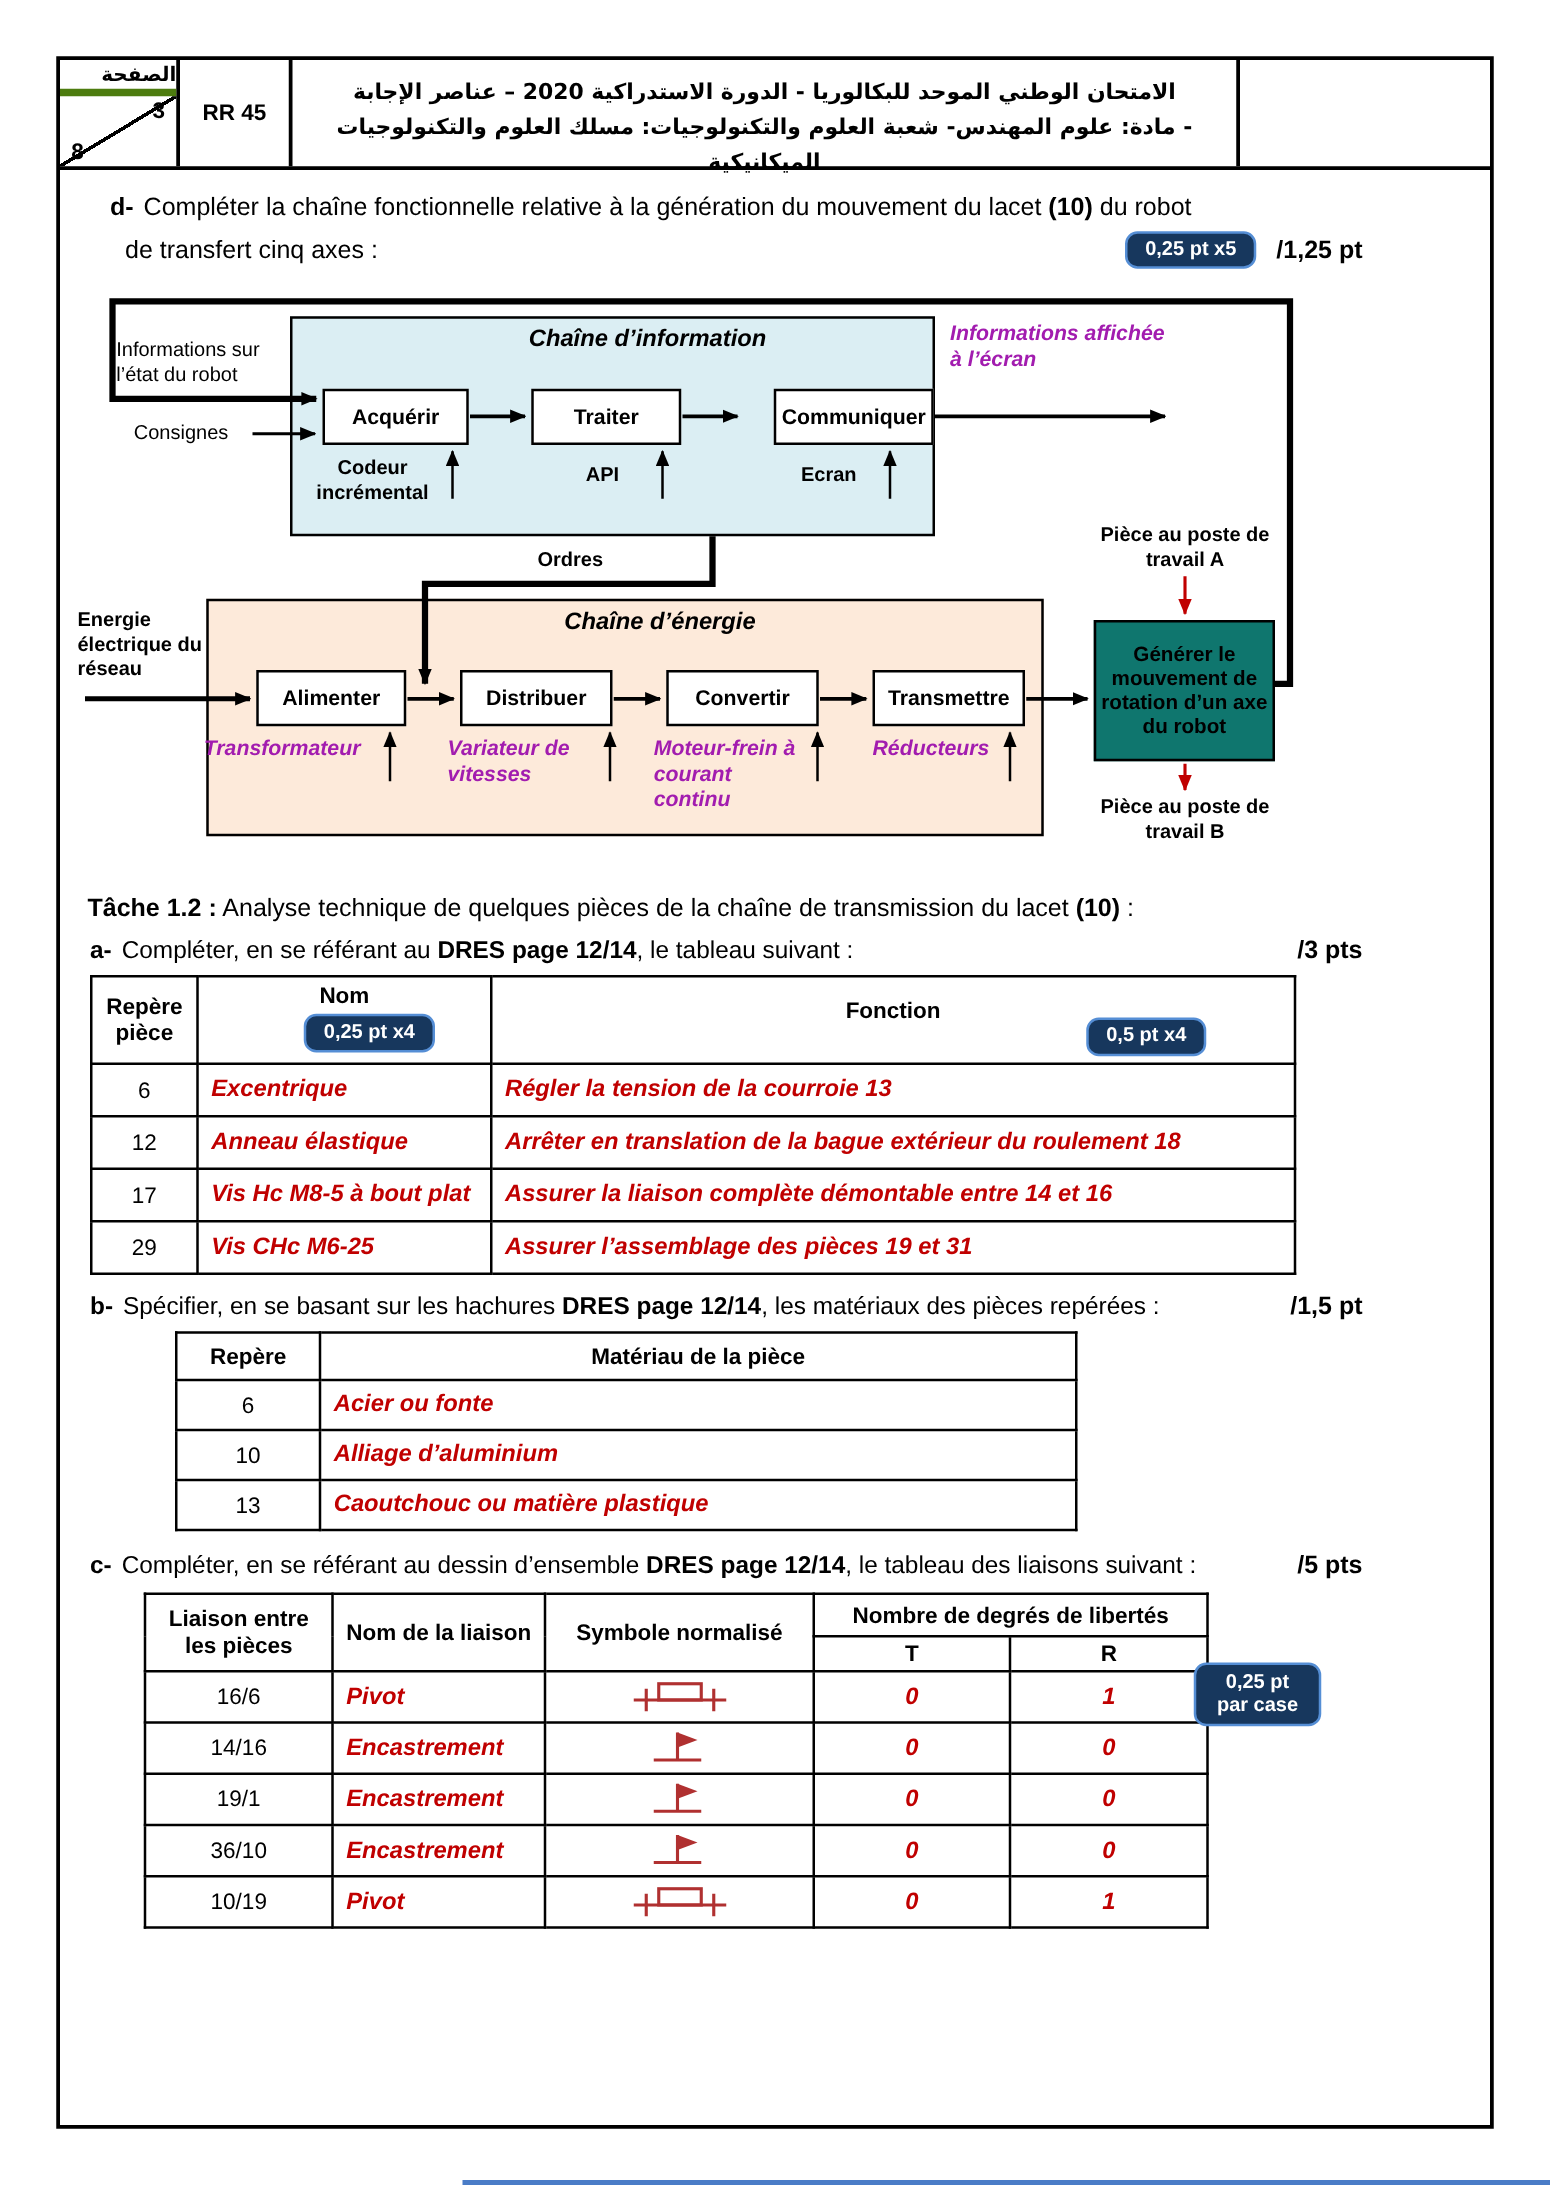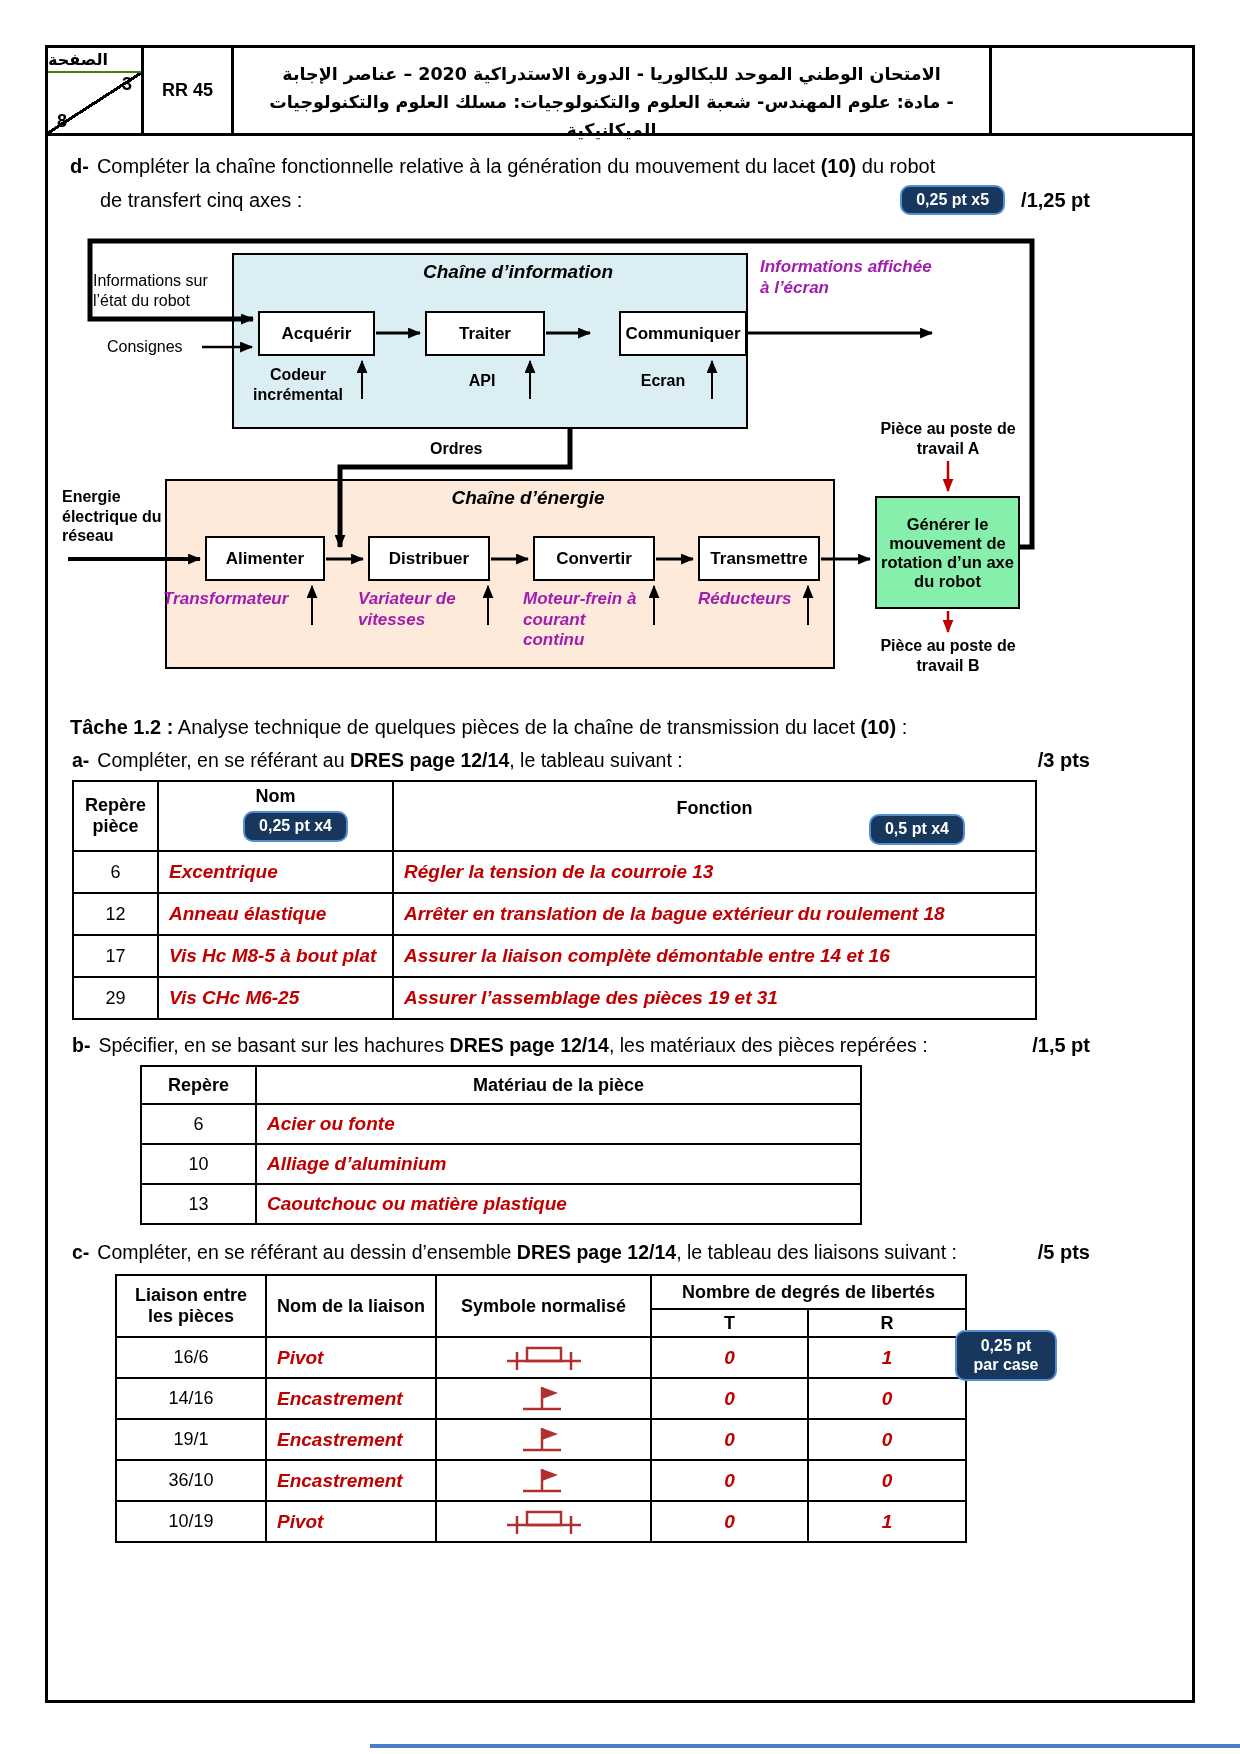--- a/index.html
+++ b/index.html
@@ -6,35 +6,35 @@
   html,body { margin:0; padding:0; }
   body {
     width:1240px; height:1754px; background:#fff; position:relative;
     font-family:"Liberation Sans","DejaVu Sans",sans-serif; color:#000;
   }
   .frame { position:absolute; left:45px; top:45px; width:1150px; height:1658px; border:3px solid #000; }
 
   
   .header { display:flex; height:88px; border-bottom:3px solid #000; }
   .pagebox { width:96px; border-right:3px solid #000; display:flex; flex-direction:column; }
-  .pagebox .lbl { text-align:left; font-weight:bold; font-size:16px; border-bottom:2px solid #4d7c0f; padding:2px 0;
+  .pagebox .lbl { text-align:right; font-weight:bold; font-size:16px; border-bottom:6px solid #4d7c0f; padding:2px 0;
     font-family:"DejaVu Sans",sans-serif; }
   .diagcell { flex:1; position:relative;
     background:linear-gradient(to bottom right, transparent 48.5%, #000 48.5%, #000 51.5%, transparent 51.5%); }
   .num3 { position:absolute; top:1px; right:9px; font-weight:bold; font-size:18px; }
   .num8 { position:absolute; bottom:1px; left:9px; font-weight:bold; font-size:18px; }
   .codebox { width:90px; border-right:3px solid #000; display:flex; align-items:center; justify-content:center;
     font-weight:bold; font-size:18px; }
   .titlebox { flex:1; text-align:center; font-weight:bold; padding-top:12px; direction:rtl;
     font-family:"DejaVu Sans",sans-serif; font-size:17.5px; line-height:1.6; border-right:3px solid #000; }
   .endbox { width:200px; }
 
   
   .content { padding:12px 14px 0 12px; }
-  .para { font-size:20px; line-height:1.45; }
+  .para { font-size:20px; line-height:1.45;margin-left:18px; }
   .b { font-weight:bold; }
   .lab { font-weight:bold; margin-right:8px; }
   .qd { margin-left:10px; margin-top:4px; }
   .qd-line2 { display:flex; align-items:center; width:1020px; margin-top:4px; }
   .qd-line2 .txt { flex:1; margin-left:30px; font-size:20px; }
   .score { font-weight:bold; font-size:20px; white-space:nowrap; }
   .badge { display:inline-block; background:#17375d; color:#fff; font-weight:bold; font-style:normal;
     font-size:16px; line-height:1.15; padding:4px 14px; border-radius:10px; border:2px solid #558ed5;
     text-align:center;margin-left:40px; }
   .instr { display:flex; align-items:baseline; width:1018px; margin-left:12px; font-size:19.5px; }
@@ -43,21 +43,21 @@
 
   
   .diagram { position:relative; width:1100px; height:467px; margin:14px 0 0 0; }
   .diagram .panel { position:absolute; border:2px solid #000; z-index:0; }
   .info-panel { left:172px; top:24px; width:516px; height:176px; background:#dbeef3; }
   .energy-panel { left:105px; top:250px; width:670px; height:190px; background:#fdeada; }
   .connectors { position:absolute; left:0; top:0; z-index:1; }
   .dg-title { position:absolute; z-index:2; font-weight:bold; font-style:italic; font-size:19px; text-align:center;margin-left:28px; }
   .sbox { position:absolute; z-index:2; background:#fff; border:2.5px solid #000; display:flex;
     align-items:center; justify-content:center; font-weight:bold; font-size:17px; }
-  .obox { position:absolute; z-index:2; background:#86efac; border:2.5px solid #000; display:flex;
+  .obox { position:absolute; z-index:2; background:#0f766e; border:2.5px solid #000; display:flex;
     align-items:center; justify-content:center; font-weight:bold; font-size:16.5px; text-align:center; padding:4px; }
   .dlabel { position:absolute; z-index:2; font-size:16px; line-height:1.2; }
   .dlabel-b { position:absolute; z-index:2; font-size:16px; font-weight:bold; line-height:1.2; }
   .dred { position:absolute; z-index:2; color:#a21caf; font-weight:bold; font-style:italic; font-size:17px;
     line-height:1.2; text-align:left; }
   .center { text-align:center; }
 
   
   table { border-collapse:collapse; table-layout:fixed; }
   th,td { border:2px solid #000; padding:0 4px; }

